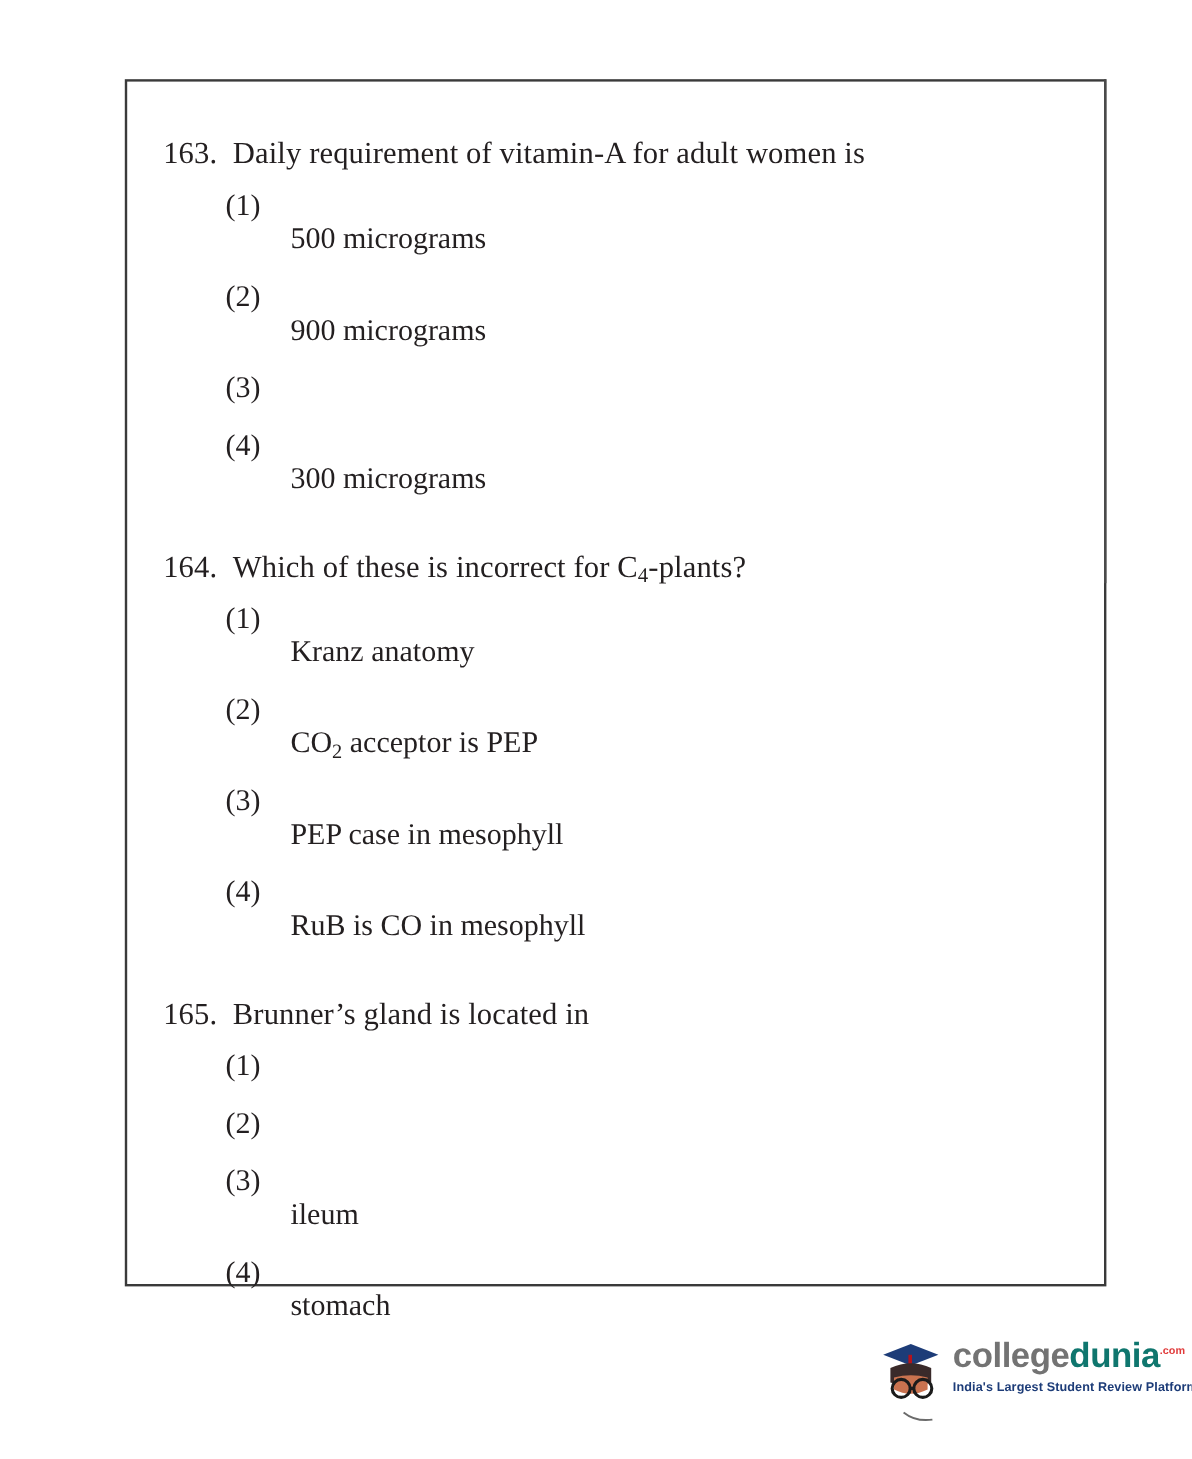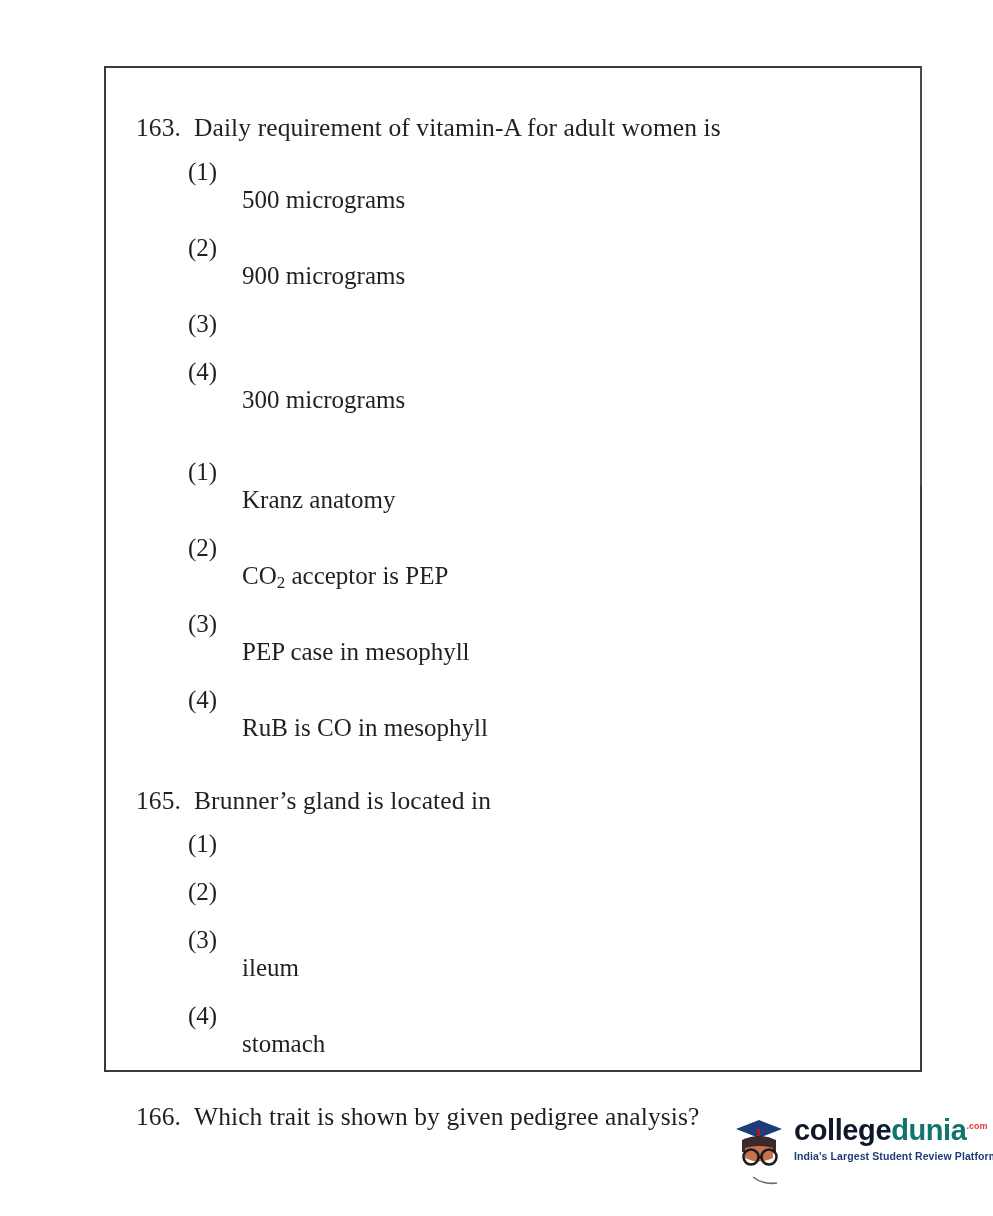--- a/index.html
+++ b/index.html
@@ -123,21 +123,21 @@
     width: 176px;
   }
   .logo-word {
     font-family: "Liberation Sans", sans-serif;
     font-size: 29px;
     font-weight: 700;
     letter-spacing: -0.4px;
     line-height: 1;
     white-space: nowrap;
   }
-  .logo-word .c1 { color: #0f172a; }
+  .logo-word .c1 { color: #737373; }
   .logo-word .c2 { color: #0f766e; }
   .logo-word .tm {
     font-size: 9px;
     font-weight: 700;
     color: #e03a3a;
     vertical-align: super;
     letter-spacing: 0;
     text-align: center;
   }
   .logo-tag {
@@ -181,20 +181,24 @@
           <span class="optlabel">(3)</span>
         </div>
         <div class="opt">
           <span class="optlabel">(4)</span>
           <span class="opttext">300 micrograms</span>
         </div>
       </div>
     </div>
 
     <div class="qblock">
+      <div class="qline">
+        <span class="qnum">164.</span>
+        <span class="qtext"><span>Which of these is incorrect for C</span><sub>4</sub><span>-plants?</span></span>
+      </div>
       <div class="options">
         <div class="opt">
           <span class="optlabel">(1)</span>
           <span class="opttext">Kranz anatomy</span>
         </div>
         <div class="opt">
           <span class="optlabel">(2)</span>
           <span class="opttext"><span>CO</span><sub>2</sub><span> acceptor is PEP</span></span>
         </div>
         <div class="opt">
@@ -224,26 +228,20 @@
           <span class="optlabel">(3)</span>
           <span class="opttext">ileum</span>
         </div>
         <div class="opt">
           <span class="optlabel">(4)</span>
           <span class="opttext">stomach</span>
         </div>
       </div>
     </div>
 
-    <div class="qblock">
-      <div class="qline">
-        <span class="qnum">166.</span>
-        <span class="qtext">Which trait is shown by given pedigree analysis?</span>
-      </div>
-    </div>
 
   </div>
 </div>
 
 <div class="footer-logo">
   <svg class="logo-mark" viewBox="0 0 62 62">
 
     <polygon points="8,17 31,8 54,17 31,26" fill="#1d3c78"></polygon>
     <rect x="29" y="17" width="3" height="16" fill="#b5121b"></rect>
     <polygon points="28,31 33,31 30.5,38" fill="#b5121b"></polygon>

